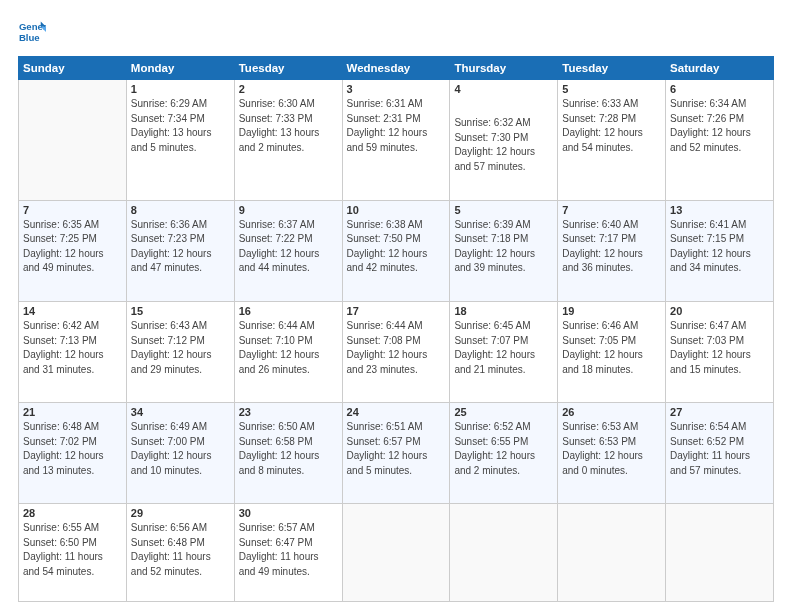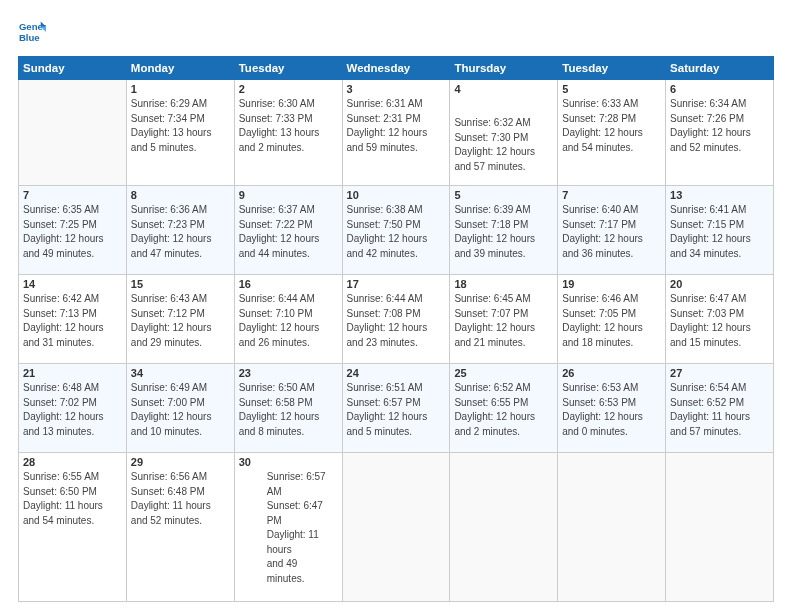--- a/index.html
+++ b/index.html
@@ -328,21 +328,21 @@
           </td>
           <td>
             <span class="day-num">29</span>
             <div class="day-info" style="white-space: pre-line;">Sunrise: 6:56 AM
 Sunset: 6:48 PM
 Daylight: 11 hours
 and 52 minutes.</div>
           </td>
           <td>
             <span class="day-num">30</span>
-            <div class="day-info" style="white-space: pre-line; margin-left: 28px;">Sunrise: 6:57 AM
+            <div class="day-info" style="white-space: pre-line;">Sunrise: 6:57 AM
 Sunset: 6:47 PM
 Daylight: 11 hours
 and 49 minutes.</div>
           </td>
           <td class="empty-cell"></td>
           <td class="empty-cell"></td>
           <td class="empty-cell"></td>
           <td class="empty-cell"></td>
         </tr>
       </tbody>

